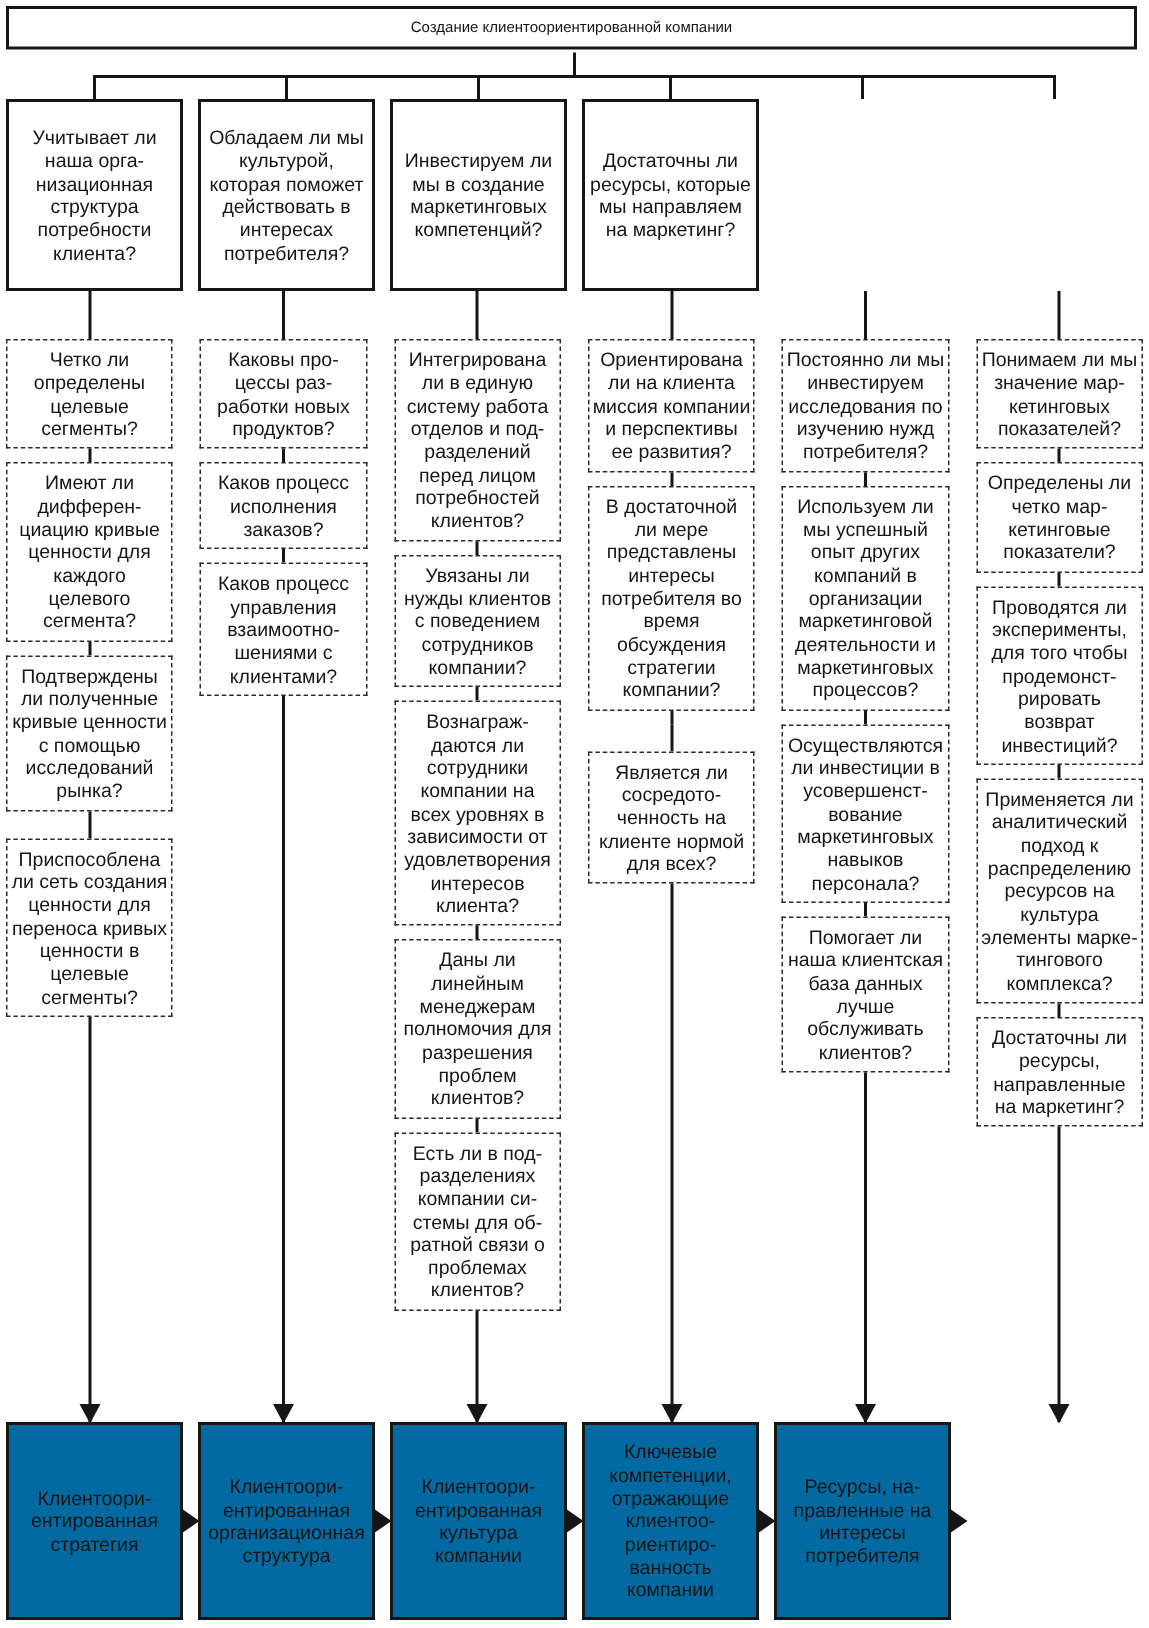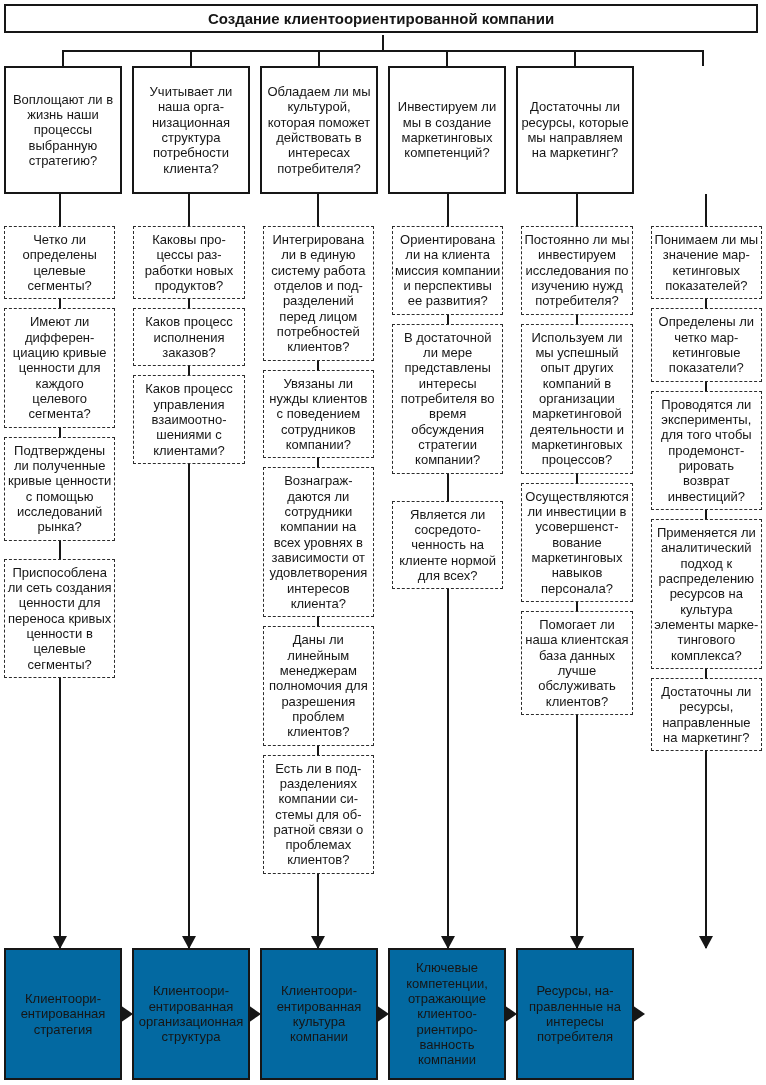--- a/index.html
+++ b/index.html
@@ -2,21 +2,21 @@
 <html><head>
 <meta charset="utf-8">
 <style>
   html,body{margin:0;padding:0;background:#fff;}
   .canvas{position:relative;width:766px;height:1085px;background:#fff;
           font-family:"Liberation Sans",sans-serif;color:#161616;overflow:hidden;}
   .line{position:absolute;background:#161616;}
   
   .title-box{position:absolute;top:4px;left:4px;width:754px;height:29px;border:2px solid #161616;
              display:flex;align-items:center;justify-content:center;
-             font-size:15px;font-weight:bold;background:#fff;box-sizing:border-box;}
+             font-size:10px;font-weight:normal;background:#fff;box-sizing:border-box;}
   
   .headers{position:absolute;top:66px;left:4px;width:758px;height:128px;
            display:grid;grid-template-columns:repeat(6,1fr);gap:10px;}
   .hbox{border:2px solid #161616;background:#fff;display:flex;align-items:center;justify-content:center;
         text-align:center;font-size:13px;line-height:1.18;padding:2px;box-sizing:border-box;}
   
   .qregion{position:absolute;top:194px;left:4px;width:758px;height:754px;
            display:grid;grid-template-columns:repeat(6,1fr);gap:18px;}
   .qcol{display:flex;flex-direction:column;align-items:center;min-width:0;}
   .qlink{width:2px;background:#161616;flex:0 0 auto;}
@@ -47,21 +47,20 @@
   <div class="line" style="left:382px;top:35px;width:2px;height:16px;"></div>
   <div class="line" style="left:62px;top:50px;width:642px;height:2px;"></div>
   <div class="line" style="left:62px;top:50px;width:2px;height:16px;"></div>
   <div class="line" style="left:190px;top:50px;width:2px;height:16px;"></div>
   <div class="line" style="left:318px;top:50px;width:2px;height:16px;"></div>
   <div class="line" style="left:446px;top:50px;width:2px;height:16px;"></div>
   <div class="line" style="left:574px;top:50px;width:2px;height:16px;"></div>
   <div class="line" style="left:702px;top:50px;width:2px;height:16px;"></div>
 
   <div class="headers">
-    <div class="hbox">Воплощают ли в жизнь наши процес­сы выбранную стратегию?</div>
     <div class="hbox">Учитывает ли наша орга­низационная структура потребности клиента?</div>
     <div class="hbox">Обладаем ли мы культу­рой, которая поможет действовать в интересах потребителя?</div>
     <div class="hbox">Инвестируем ли мы в соз­дание мар­кетинговых компетенций?</div>
     <div class="hbox">Достаточны ли ресурсы, которые мы направляем на маркетинг?</div>
   </div>
 
   <div class="qregion">
 
     <div class="qcol">
       <div class="qlink first"></div>

